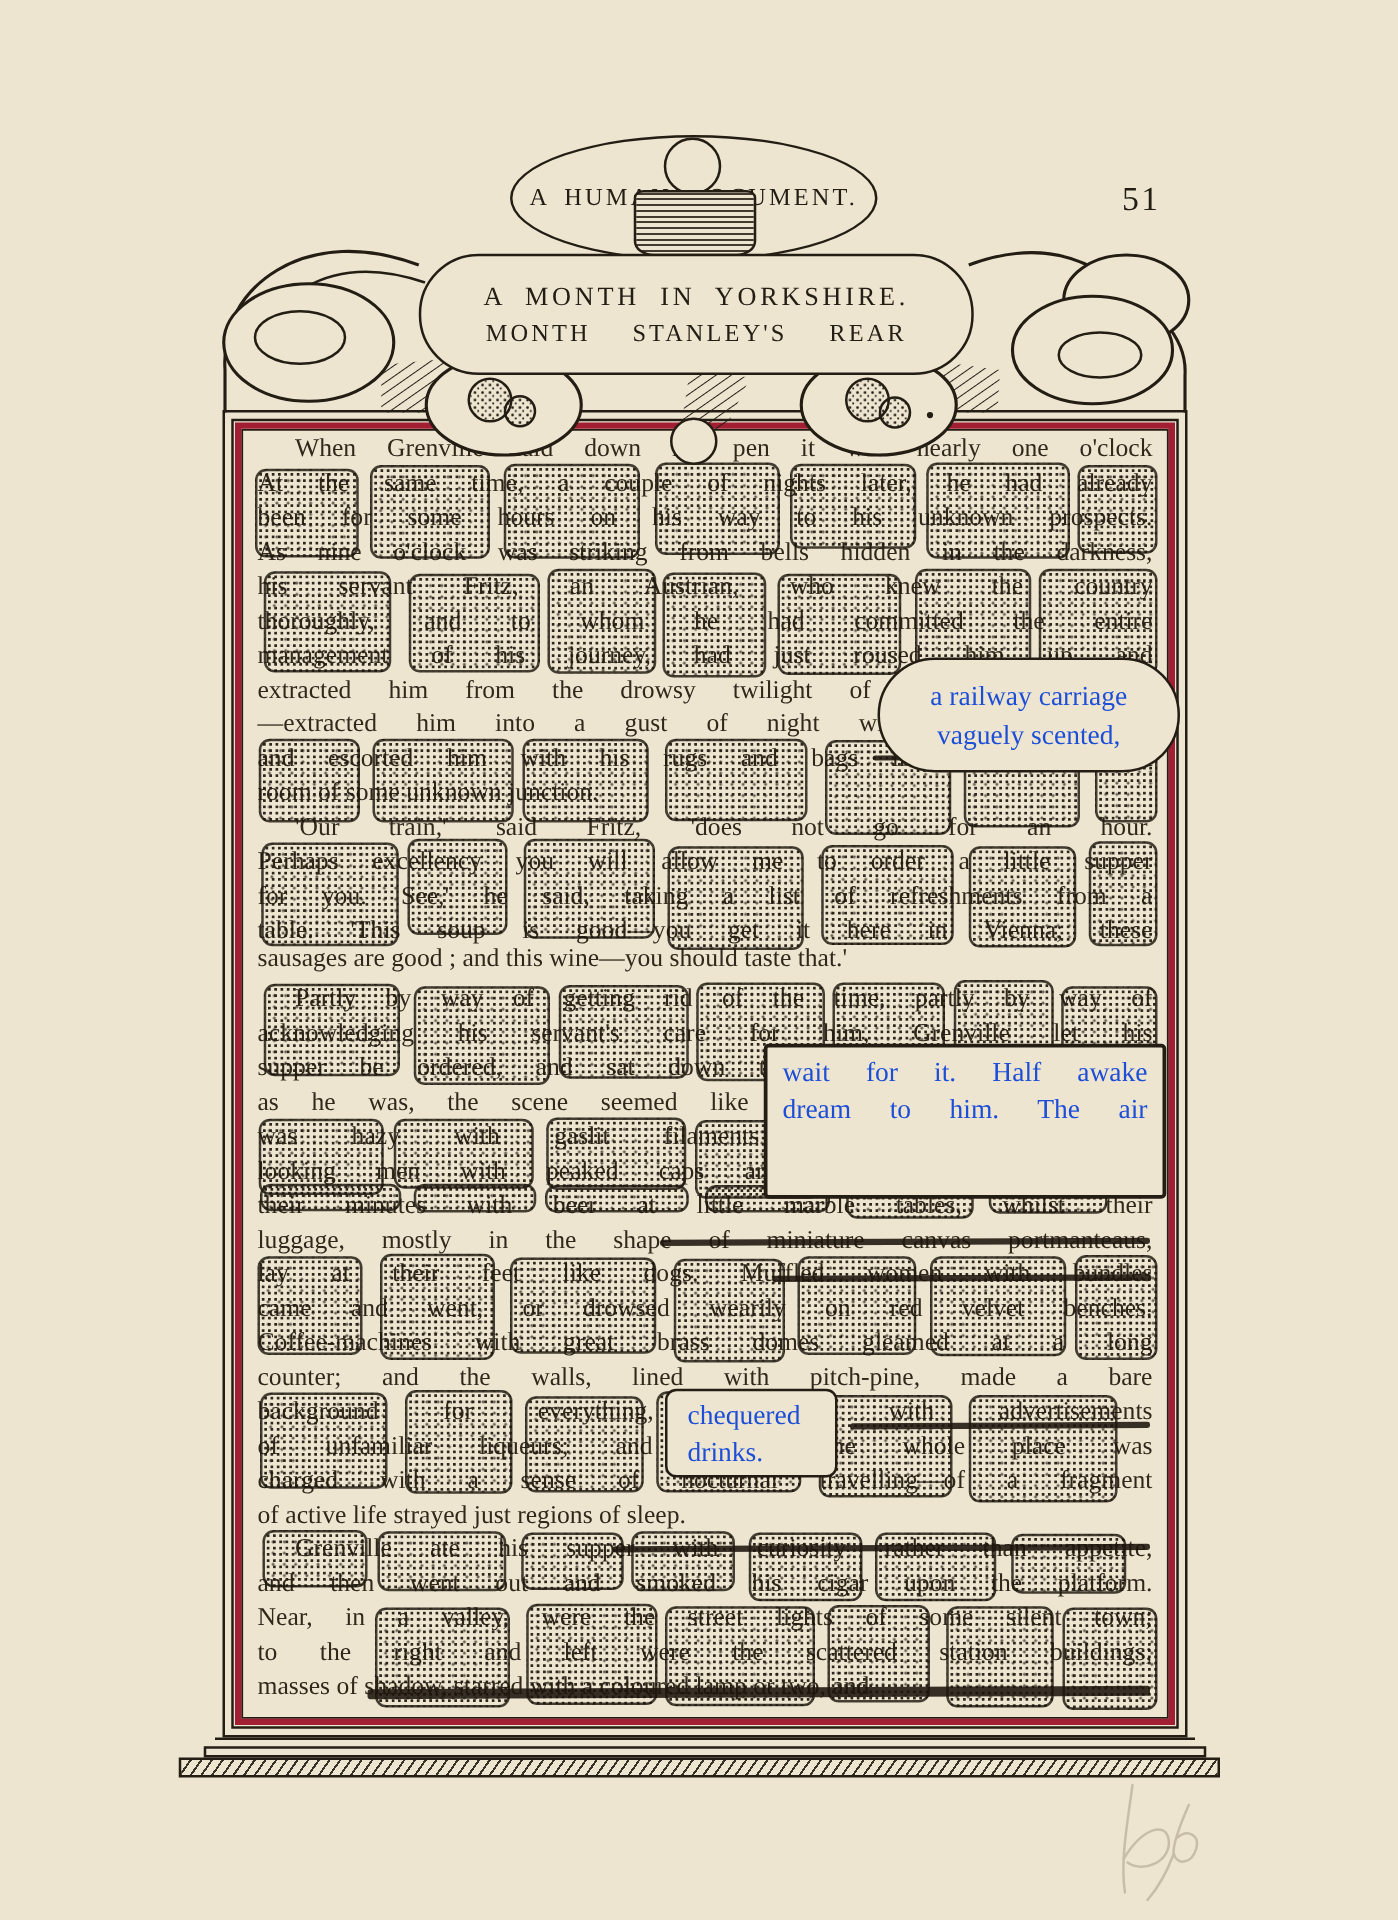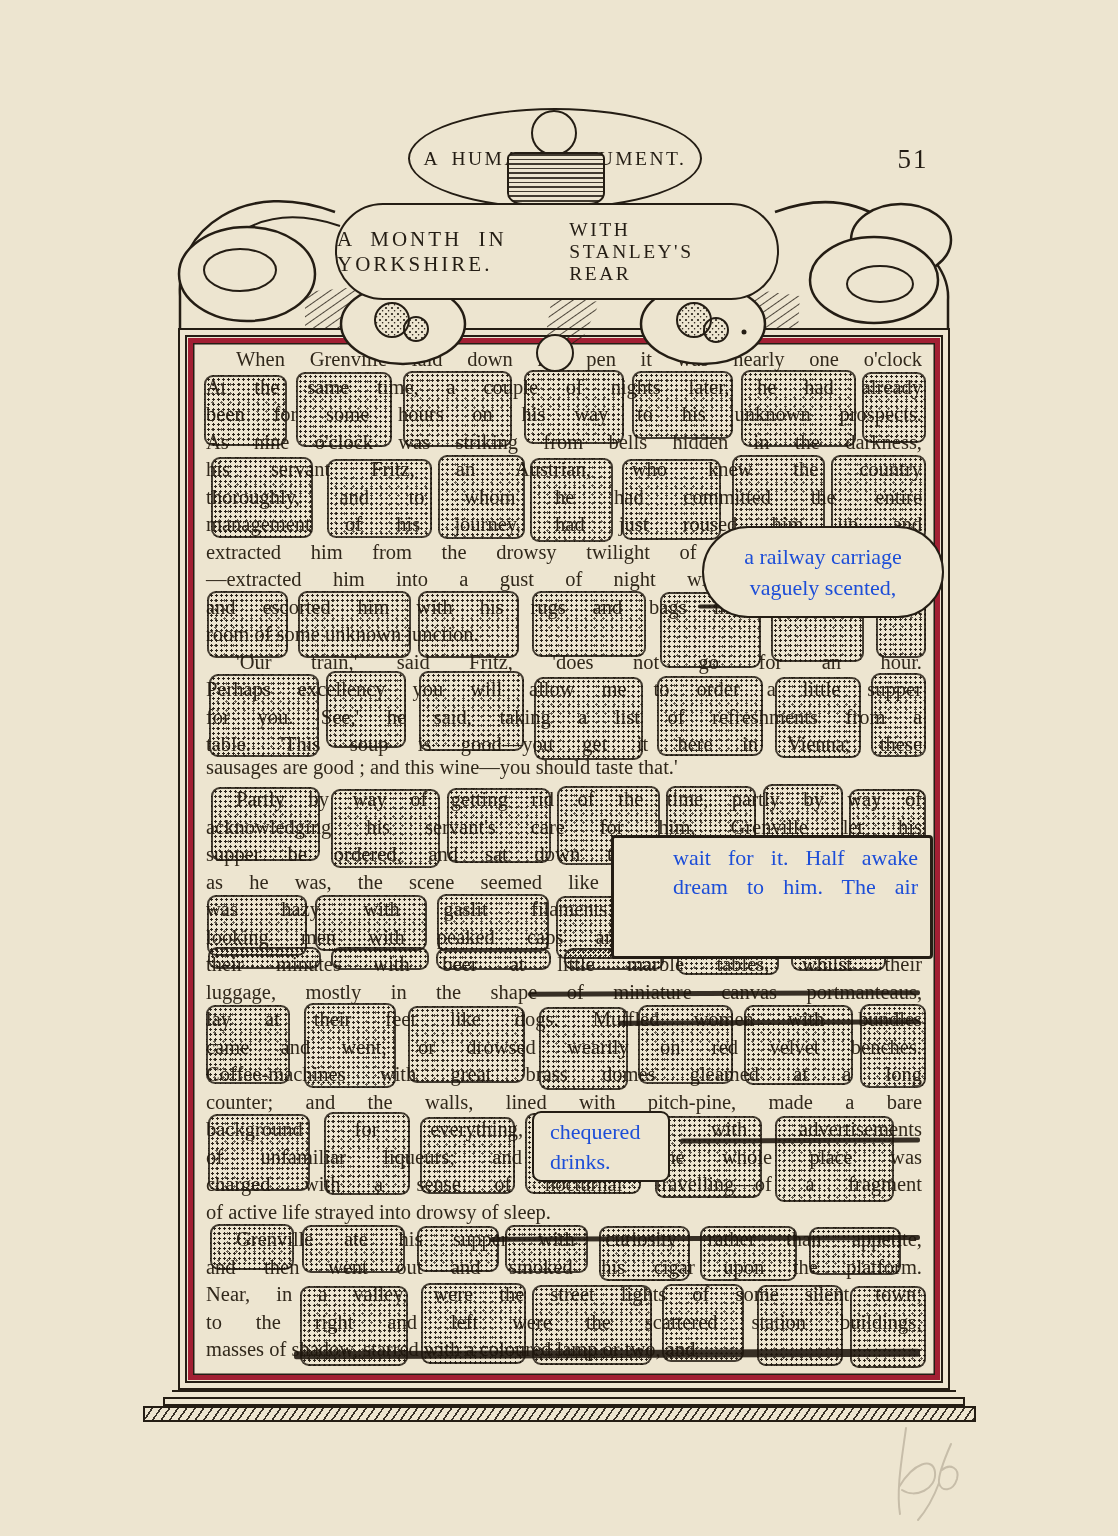--- a/index.html
+++ b/index.html
@@ -36,21 +36,21 @@
     position:absolute; left:507px; top:152px; width:94px; height:49px;
     border:2.5px solid var(--ink);
     border-radius:8px 8px 16px 16px / 6px 6px 12px 12px;
     background:repeating-linear-gradient(180deg, rgba(36,29,20,.85) 0 1.6px, rgba(237,229,208,.2) 1.6px 4.6px), var(--paper);
     z-index:6;
   }
   .cartouche{
     position:absolute; left:335px; top:203px; width:440px; height:93px;
     border:2.5px solid var(--ink); border-radius:48px;
     background:var(--paper); z-index:6;
-    display:flex; flex-direction:row; align-items:center; justify-content:center; gap:7px;
+    display:flex; flex-direction:column; align-items:center; justify-content:center; gap:7px;
   }
   .cartouche .l1{font-size:21px; letter-spacing:3px; word-spacing:8px;}
   .cartouche .l2{font-size:19.5px; letter-spacing:2.5px; word-spacing:26px;}
   .chapter{
     position:absolute; left:441px; top:290px; width:224px; height:66px;
     border:3px solid var(--ink); border-radius:50%;
     background:var(--paper); z-index:7;
     display:flex; align-items:center; justify-content:center;
     font-size:22px; letter-spacing:3px;
   }
@@ -111,21 +111,21 @@
     border:2.5px solid var(--ink); border-radius:46px;
     display:flex; flex-direction:column; align-items:center; justify-content:center;
     line-height:31px; text-align:center;
   }
   .bubble-wait{
     left:413px; top:487px; width:322px; height:124px;
     border:3px solid var(--ink); border-radius:4px;
     padding:6px 12px 0 12px; box-sizing:border-box;
     line-height:28.5px;
   }
-  .bubble-wait .bline{text-align:justify; text-align-last:justify;margin-left:47px;}
+  .bubble-wait .bline{text-align:justify; text-align-last:justify;}
   .bubble-chequered{
     left:334px; top:763px; width:138px; height:71px;
     border:2.5px solid var(--ink); border-radius:9px;
     padding:4px 0 0 16px; box-sizing:border-box; line-height:30px;
   }
   .bubble-near{
     left:-13px; top:927px; width:100px; height:99px;
     border:3px solid var(--ink); border-radius:10px 10px 0 0;
     padding:2px 0 0 10px; box-sizing:border-box; line-height:31px;
   }
@@ -180,21 +180,21 @@
   </svg>
 
   <div class="title-oval">
     <span>A HUMAN DOCUMENT.</span>
   </div>
   <div class="pagenum">51</div>
   <div class="knob"></div>
   <div class="cyl"></div>
   <div class="cartouche">
     <div class="l1">A MONTH IN YORKSHIRE.</div>
-    <div class="l2">WITH STANLEY'S REAR</div>
+    <div class="l2">MONTH STANLEY'S REAR</div>
   </div>
   <div class="chapter-circle"></div>
 
   <div class="frame">
     <div class="redline"></div>
     <div class="body">
       <div id="ghost-lines">
           <div class="ghost-line indent" style="top: -2px;">When Grenville laid down his pen it was nearly one o'clock</div>
           <div class="ghost-line" style="top: 25.5px;">At the same time, a couple of nights later, he had already</div>
           <div class="ghost-line" style="top: 53px;">been for some hours on his way to his unknown prospects.</div>
@@ -219,21 +219,21 @@
           <div class="ghost-line" style="top: 575.5px;">looking men with peaked caps and spectacles were beguiling</div>
           <div class="ghost-line" style="top: 603px;">their minutes with beer at little marble tables, whilst their</div>
           <div class="ghost-line" style="top: 630.5px;">luggage, mostly in the shape of miniature canvas portmanteaus,</div>
           <div class="ghost-line" style="top: 658px;">lay at their feet like dogs. Muffled women with bundles</div>
           <div class="ghost-line" style="top: 685.5px;">came and went, or drowsed wearily on red velvet benches.</div>
           <div class="ghost-line" style="top: 713px;">Coffee-machines with great brass domes gleamed at a long</div>
           <div class="ghost-line" style="top: 740.5px;">counter; and the walls, lined with pitch-pine, made a bare</div>
           <div class="ghost-line" style="top: 768px;">background for everything, chequered with advertisements</div>
           <div class="ghost-line" style="top: 795.5px;">of unfamiliar liqueurs; and drinks. The whole place was</div>
           <div class="ghost-line" style="top: 823px;">charged with a sense of nocturnal travelling—of a fragment</div>
-          <div class="ghost-line endline" style="top: 850.5px;">of active life strayed into drowsy of sleep.</div>
+          <div class="ghost-line endline" style="top: 850.5px;">of active life strayed just regions of sleep.</div>
           <div class="ghost-line indent" style="top: 878px;">Grenville ate his supper with curiosity rather than appetite,</div>
           <div class="ghost-line" style="top: 905.5px;">and then went out and smoked his cigar upon the platform.</div>
           <div class="ghost-line" style="top: 933px;">Near, in a valley, were the street lights of some silent town;</div>
           <div class="ghost-line" style="top: 960.5px;">to the right and left were the scattered station buildings;</div>
           <div class="ghost-line endline" style="top: 988px;">masses of shadow, starred with a coloured lamp or two, and</div>
         </div>
       <div id="blocks">
           <div class="block" style="left: 6.1px; top: 26.9px; width: 78.5px; height: 67px;"></div>
           <div class="block" style="left: 98.3px; top: 23.8px; width: 92.2px; height: 71.6px;"></div>
           <div class="block" style="left: 204.5px; top: 22.5px; width: 105.2px; height: 72.4px;"></div>

